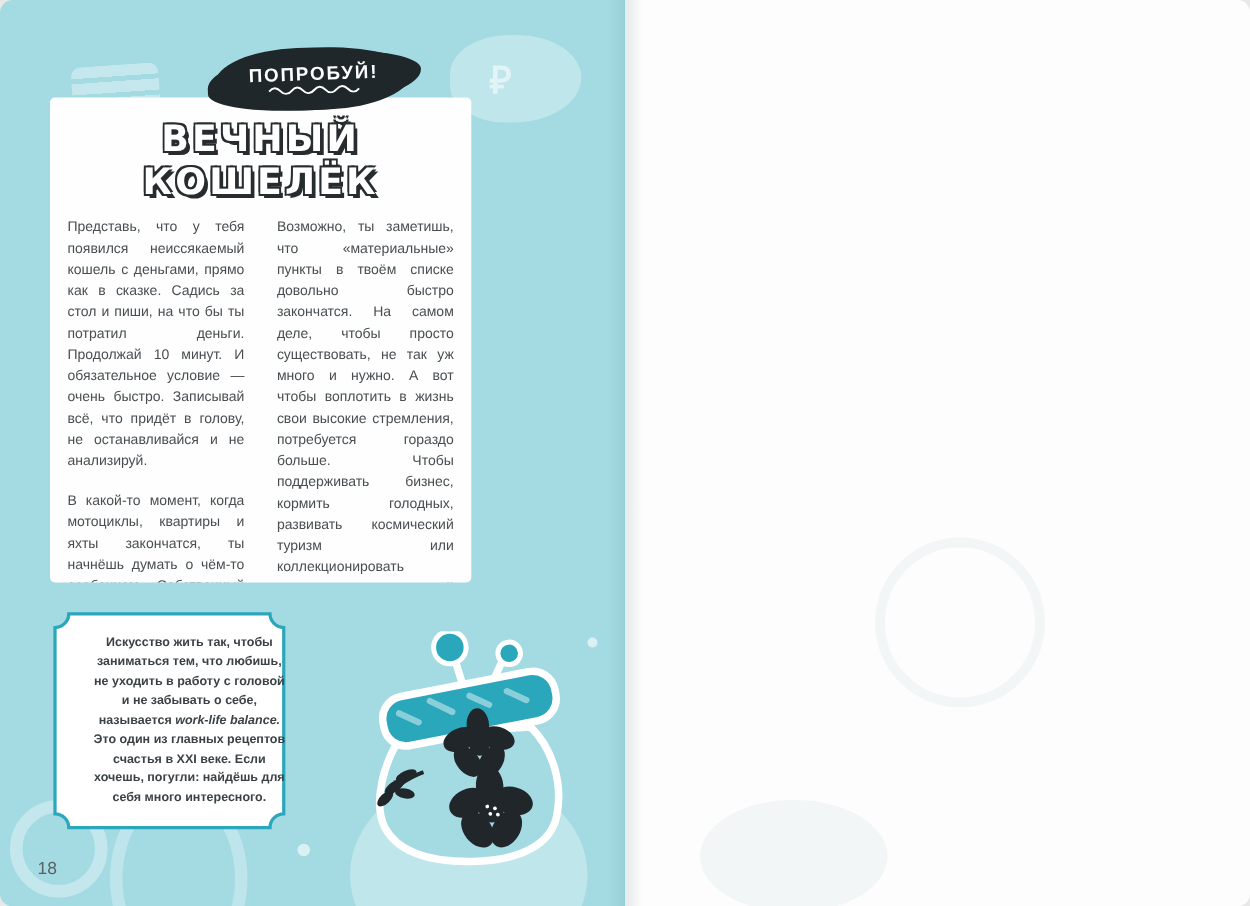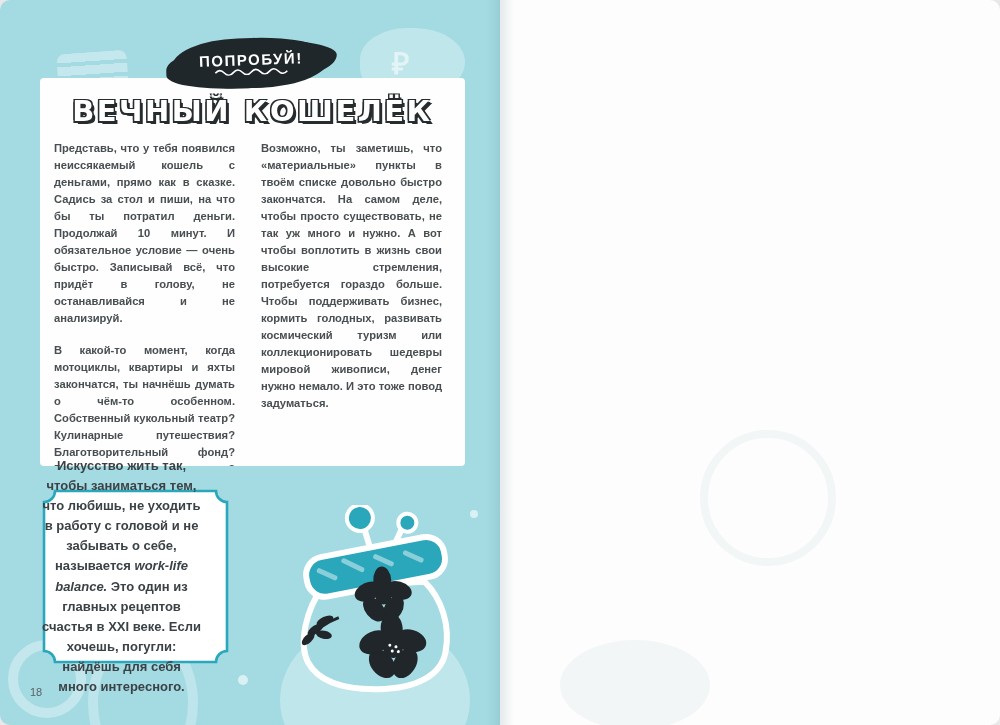--- a/index.html
+++ b/index.html
@@ -11,45 +11,45 @@
   .gutter{position:absolute;left:486px;top:0;width:28px;height:725px;z-index:5;pointer-events:none;
           background:linear-gradient(to right,rgba(60,100,105,0) 0%,rgba(60,100,105,0.10) 45%,rgba(60,100,105,0.12) 52%,rgba(60,100,105,0) 100%);}
 
   
   .doodle{position:absolute;pointer-events:none;}
   .ring{border:10px solid rgba(255,255,255,0.35);border-radius:50%;}
   .blob{background:rgba(255,255,255,0.30);border-radius:50%;}
   .ruble{color:rgba(255,255,255,0.55);font-weight:bold;font-size:30px;}
 
   
-  .white-box{position:absolute;left:40px;top:78px;width:425px;height:388px;background:#fefefe;
+  .white-box{position:absolute;left:40px;top:78px;width:337px;height:388px;background:#fefefe;
              border-radius:4px;overflow:hidden;z-index:2;}
   .badge{position:absolute;left:172px;top:38px;width:158px;height:50px;background:#20272a;z-index:3;
          border-radius:46% 54% 48% 52% / 58% 48% 62% 42%;display:flex;flex-direction:column;
          align-items:center;justify-content:center;transform:rotate(-2deg);
          box-shadow:-10px 4px 0 -4px #20272a,12px -2px 0 -5px #20272a;}
   .badge span{color:#fff;font-weight:bold;font-size:15px;letter-spacing:1.5px;}
   .outline-title{margin:16px 8px 0;text-align:center;font-family:"DejaVu Sans",sans-serif;
                  font-weight:bold;font-size:29px;letter-spacing:2.5px;color:#fff;
                  text-shadow:-1.5px -1.5px 0 #272c2f,1.5px -1.5px 0 #272c2f,-1.5px 1.5px 0 #272c2f,
                              1.5px 1.5px 0 #272c2f,3px 3px 0 #272c2f;}
-  .cols{display:flex;gap:26px;padding:12px 14px 0;font-weight:bold;}
+  .cols{display:flex;gap:26px;padding:12px 14px 0;}
   .col{width:181px;}
   .col p{margin:0 0 15px;font-size:11.2px;line-height:1.52;text-align:justify;color:#484e51;}
 
   
   .callout{position:absolute;left:42px;top:489px;width:187px;height:175px;z-index:2;}
   .callout svg{position:absolute;left:0;top:0;}
-  .callout .callout-text{position:absolute;left:0;top:12px;width:159px;height:151px;
-        display:flex;align-items:center;text-align:center;font-size:13px;font-weight:bold;
+  .callout .callout-text{position:absolute;left:30px;top:12px;width:159px;height:151px;
+        display:flex;align-items:center;text-align:center;font-size:10px;font-weight:bold;
         line-height:1.55;color:#3b4246;}
   .callout .callout-text i{font-weight:bold;}
 
   .purse{position:absolute;left:272px;top:505px;z-index:2;}
-  .pagenum{position:absolute;font-size:11px;color:#5a6165;z-index:4;}
+  .pagenum{position:absolute;font-size:14px;color:#5a6165;z-index:4;}
   .pagenum-left{left:30px;top:686px;}
   .faint{opacity:0.06;}
 </style>
 </head>
 <body>
 
 <div class="book">
 
   <div class="page page-left">
 

